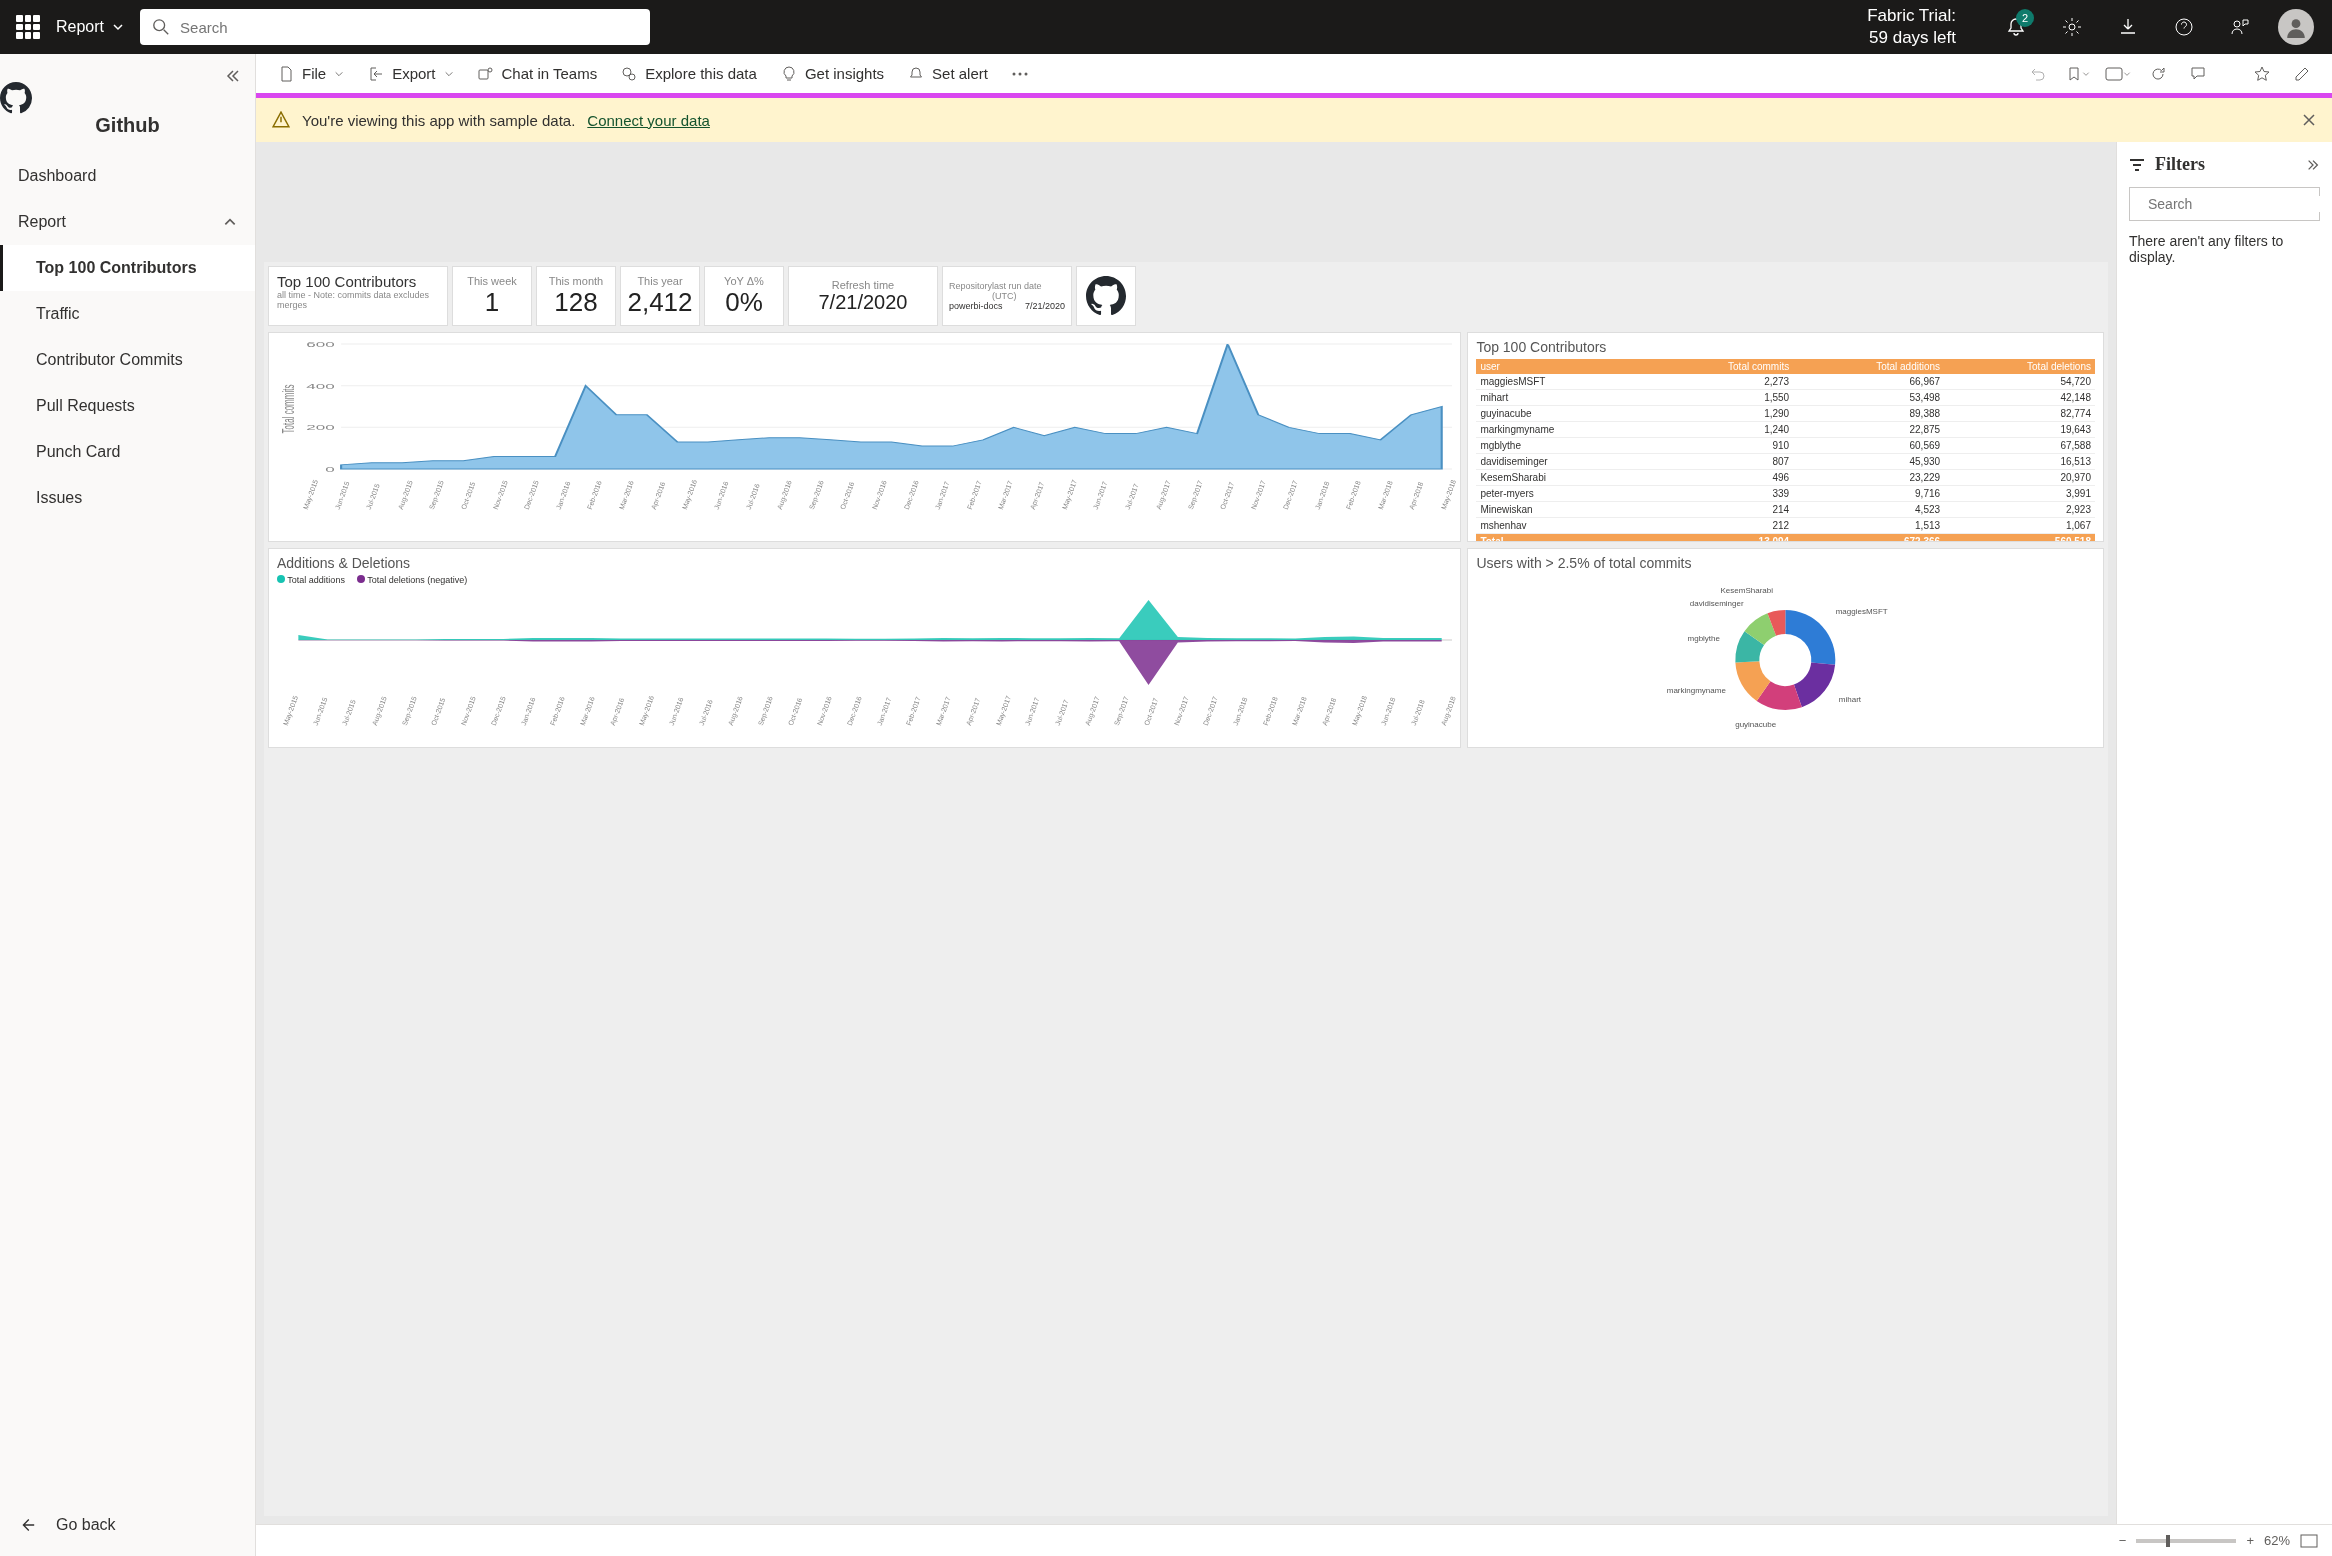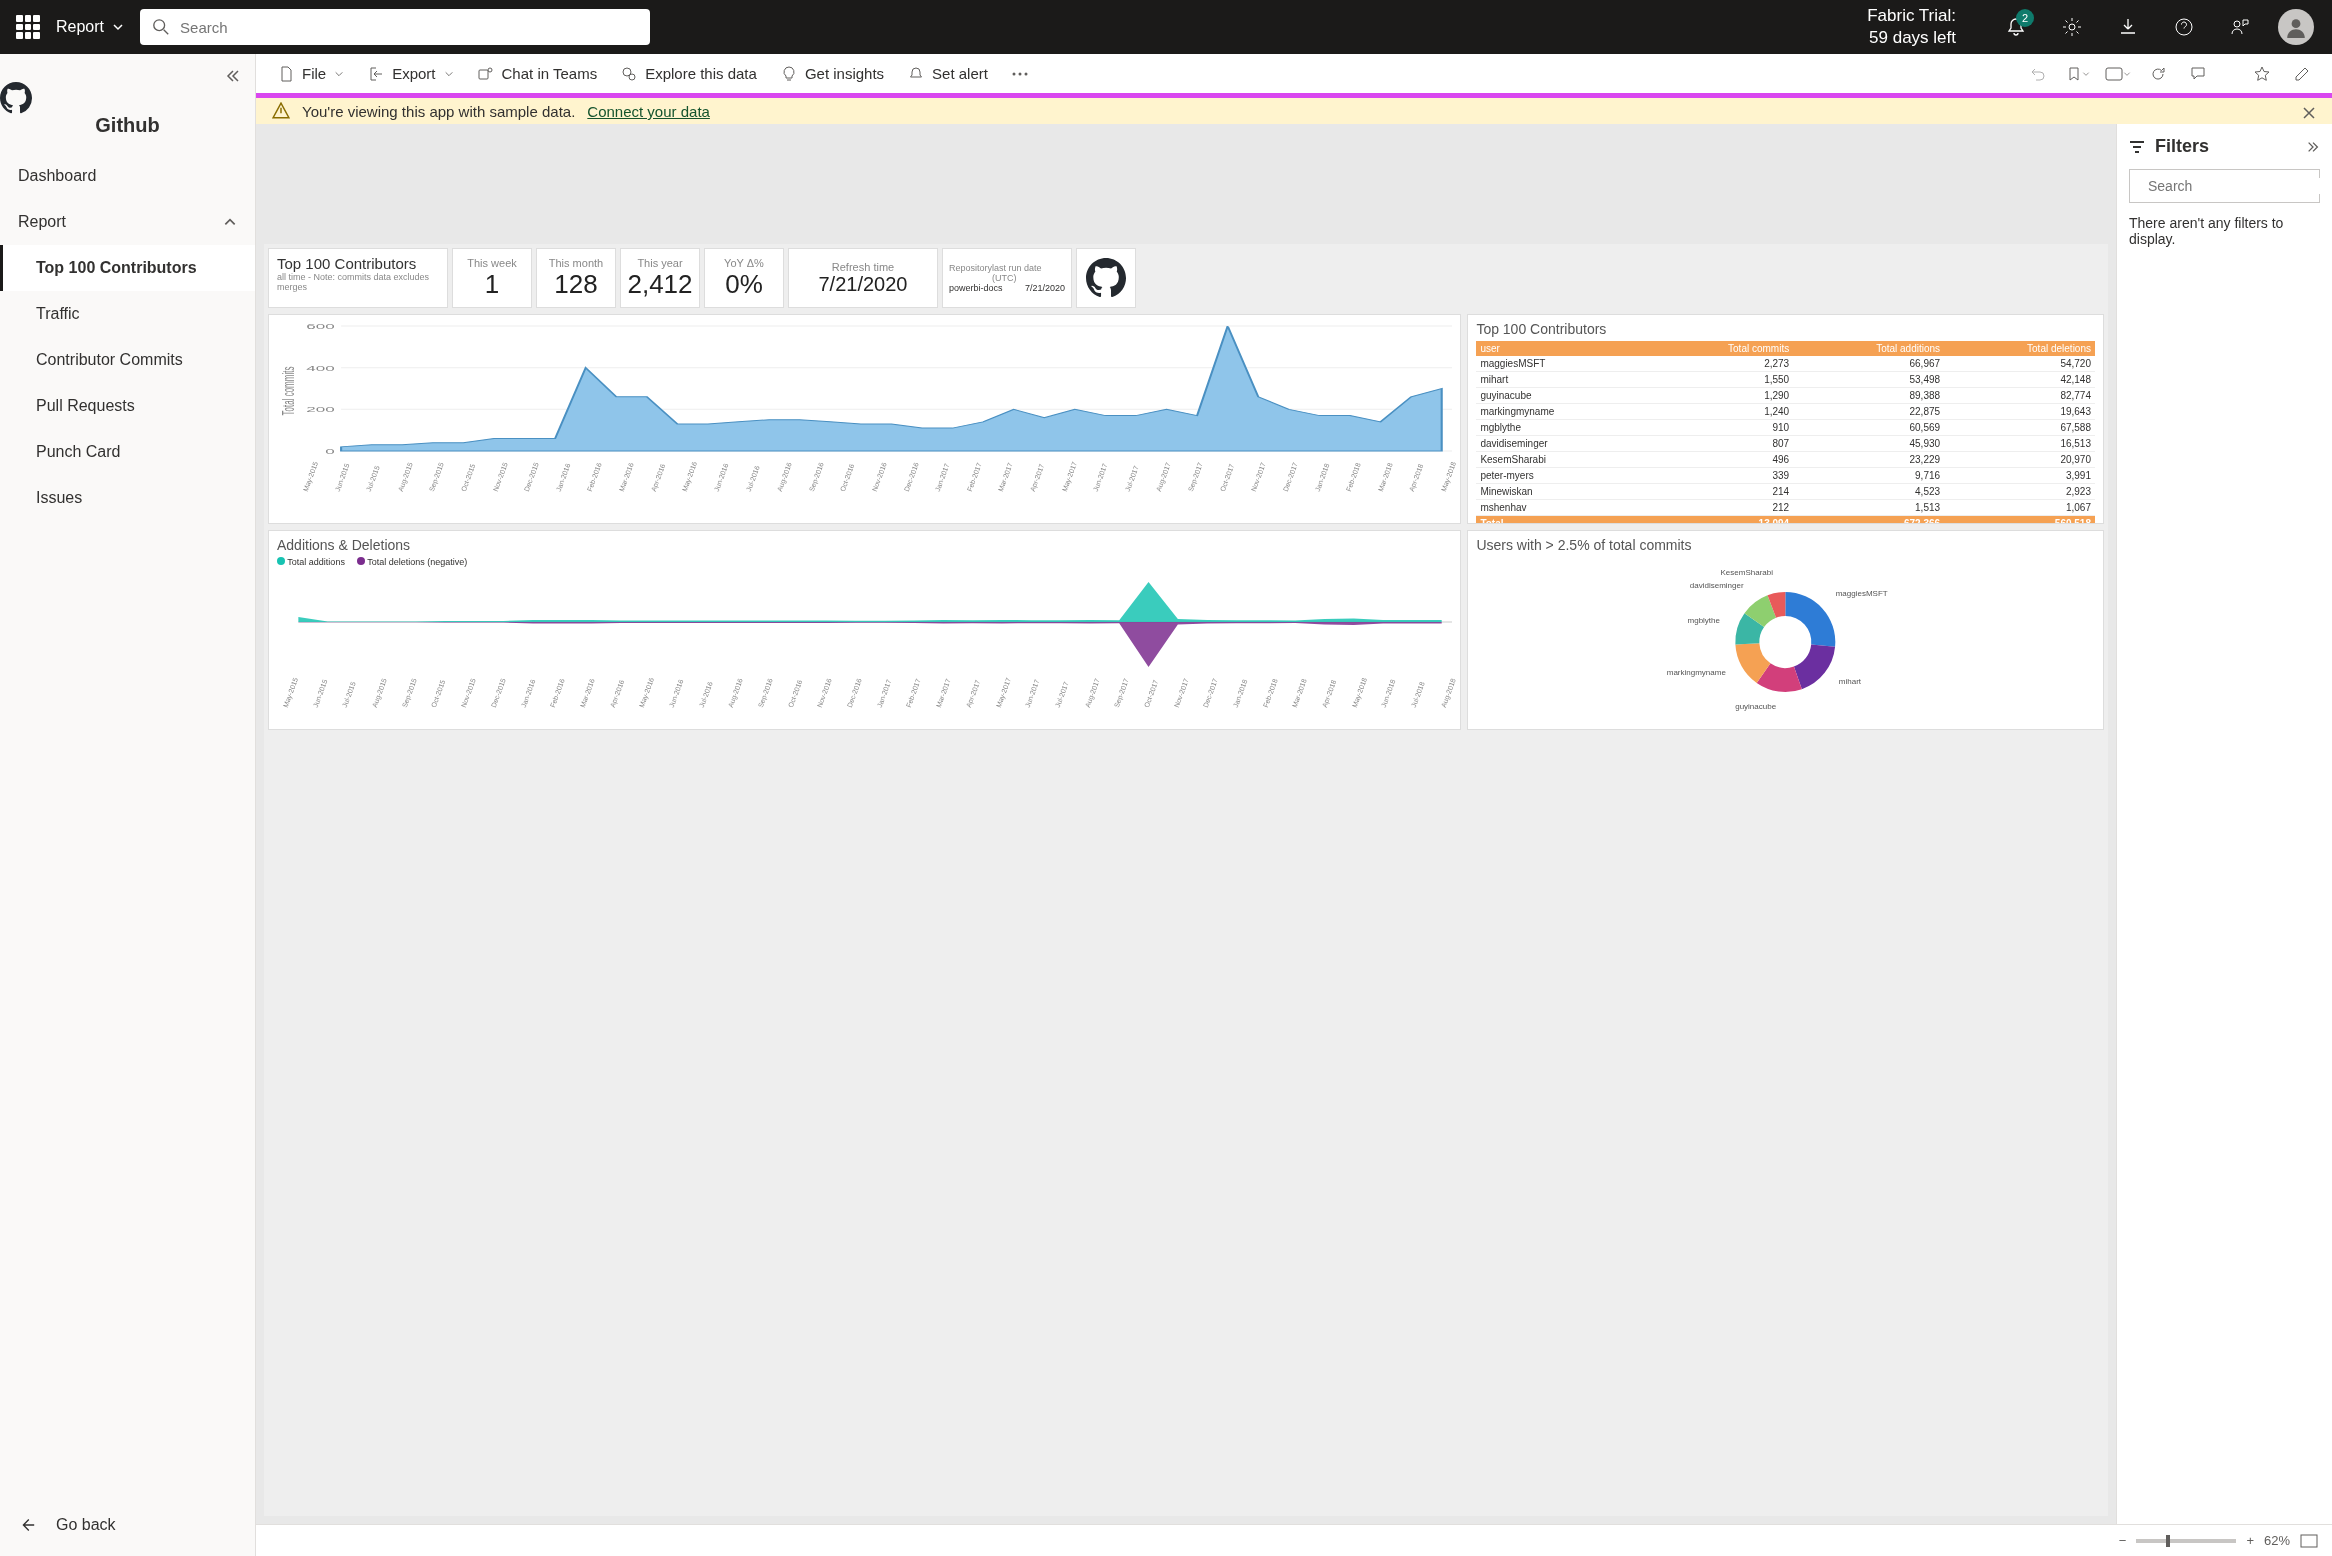--- a/index.html
+++ b/index.html
@@ -31,21 +31,21 @@
 
 .content { flex: 1; display: flex; flex-direction: column; background: #fff; min-width: 0; }
 
 
 .toolbar { height: 44px; border-bottom: 5px solid #d946ef; display: flex; align-items: center; padding: 0 12px; gap: 4px; }
 .toolbar .tbtn { display: flex; align-items: center; gap: 8px; padding: 6px 10px; cursor: pointer; font-size: 15px; border-radius: 4px; }
 .toolbar .sep { flex: 1; }
 .toolbar .ibtn { width: 36px; height: 36px; display: flex; align-items: center; justify-content: center; cursor: pointer; border-radius: 4px; color: #605e5c; }
 
 
-.banner { background: #fff4ce; padding: 4px 16px; display: flex; align-items: flex-end; gap: 12px; font-size: 15px; }
+.banner { background: #fff4ce; padding: 13px 16px; display: flex; align-items: center; gap: 12px; font-size: 15px; }
 .banner a { color: #14532d; }
 .banner .close { margin-left: auto; cursor: pointer; color: #605e5c; }
 
 
 .workrow { flex: 1; display: flex; min-height: 0; }
 .report-area { flex: 1; background: #e8e8e8; padding: 120px 8px 8px; display: flex; flex-direction: column; overflow: hidden; }
 .report-canvas { background: #eee; flex: 1; display: flex; flex-direction: column; gap: 6px; padding: 4px; }
 
 
 .cards-row { display: flex; gap: 4px; height: 60px; }
@@ -63,21 +63,21 @@
 .bottom-row { display: flex; gap: 6px; height: 200px; }
 
 .table-small { font-size: 10px; border-collapse: collapse; width: 100%; }
 .table-small th { background: #f5a153; color: #fff; padding: 2px 4px; text-align: left; font-weight: normal; }
 .table-small th.num, .table-small td.num { text-align: right; }
 .table-small td { padding: 2px 4px; border-bottom: 1px solid #eee; }
 .table-small tr.total td { background: #f5a153; color: #fff; font-weight: 600; }
 
 
 .filters { width: 216px; border-left: 1px solid #e1dfdd; background: #fff; padding: 12px; display: flex; flex-direction: column; gap: 12px; }
-.filters .fhead { display: flex; align-items: center; gap: 10px; font-size: 18px; font-weight: 600; }
+.filters .fhead { display: flex; align-items: center; gap: 10px; font-size: 18px; font-weight: 600; font-family: Liberation Serif, serif; }
 .filters .fhead .exp { margin-left: auto; cursor: pointer; }
 .filters .fsearch { border: 1px solid #c8c6c4; height: 34px; display: flex; align-items: center; padding: 0 10px; gap: 8px; }
 .filters .fsearch input { border: none; outline: none; flex: 1; font-size: 14px; }
 .filters .fmsg { font-size: 14px; color: #323130; }
 
 
 .status { height: 32px; border-top: 1px solid #e1dfdd; display: flex; align-items: center; justify-content: flex-end; padding: 0 14px; gap: 10px; font-size: 13px; color: #605e5c; }
 .status .slider { width: 100px; height: 4px; background: #c8c6c4; position: relative; }
 .status .slider::after { content: ""; position: absolute; left: 30%; top: -4px; width: 4px; height: 12px; background: #605e5c; }
 svg { display: block; }

